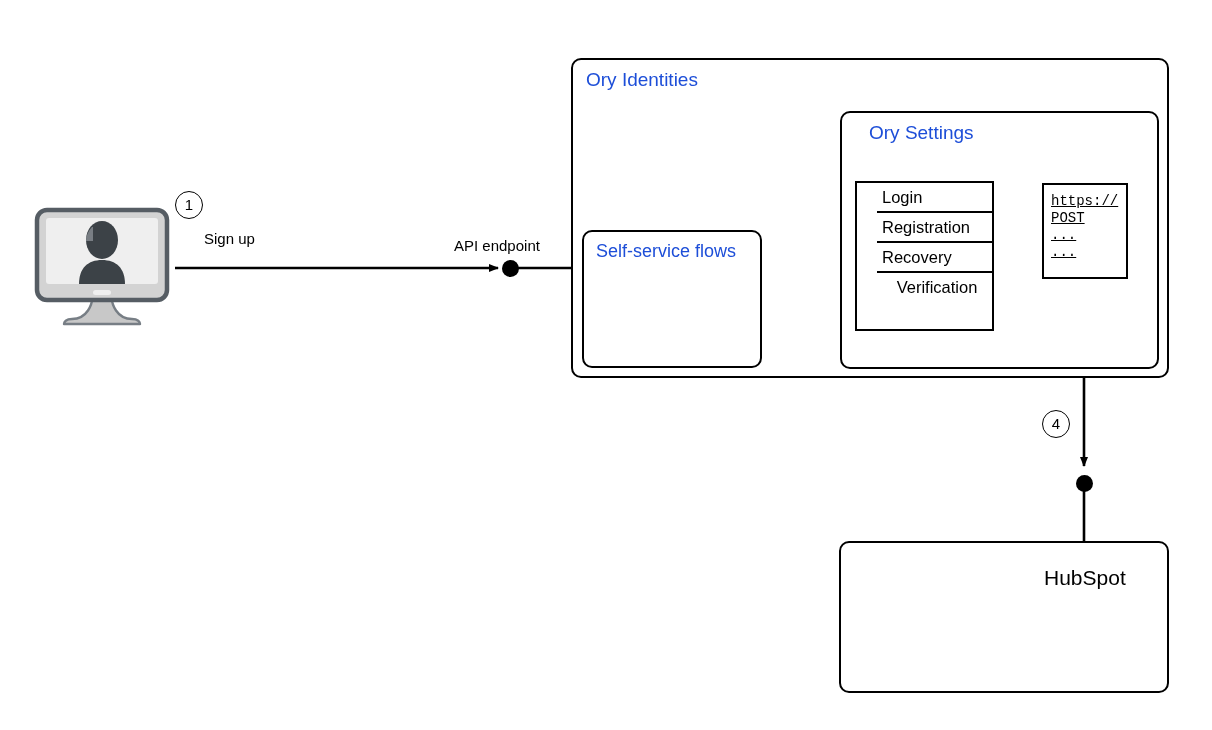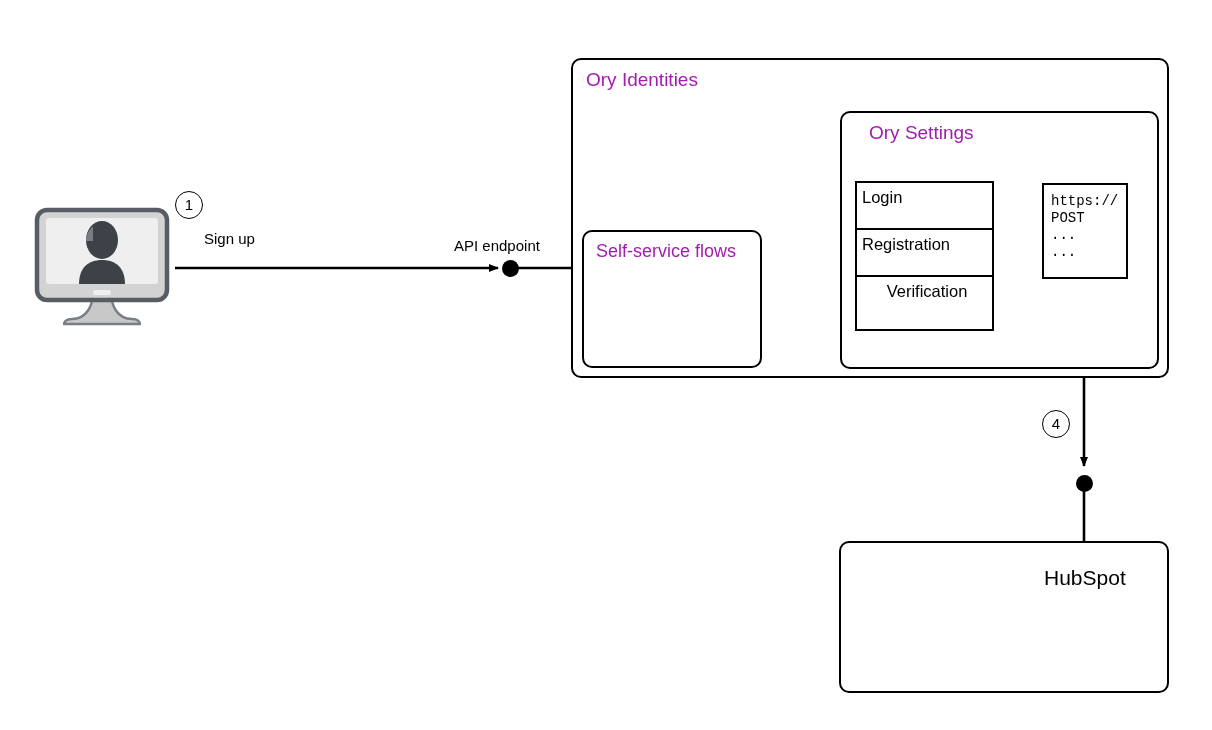--- a/index.html
+++ b/index.html
@@ -25,55 +25,57 @@
     position: absolute;
     border: 2.6px solid #000;
     border-radius: 10px;
     background: #fff;
     box-sizing: border-box;
   }
   .box-title {
     position: absolute;
     font-size: 19px;
     line-height: 22px;
-    color: #a21caf;
+    color: #1d4ed8;
     white-space: nowrap;
   }
 
   
   .flow-list {
     position: absolute;
     border: 2.2px solid #000;
     background: #fff;
     box-sizing: border-box;
   }
   .flow-item {
-    height: 47px;
+    height: 30px;
     line-height: 29px;
     font-size: 16.5px;
     padding-left: 5px;
     border-bottom: 2.2px solid #000;
     box-sizing: border-box;
     color: #000;
     white-space: nowrap;
+    margin-left: 20px;
   }
   .flow-item:last-child { border-bottom: none; text-align: center; }
 
   
   .code-box {
     position: absolute;
     border: 2.2px solid #000;
     background: #fff;
     box-sizing: border-box;
     font-family: "Liberation Mono", "DejaVu Sans Mono", monospace;
     font-size: 14px;
     line-height: 17px;
     padding: 8px 0 0 7px;
     color: #000;
     white-space: pre;
+    text-decoration: underline;
   }
 
   
   .num-circle {
     position: absolute;
     width: 28px;
     height: 28px;
     border: 1.6px solid #000;
     border-radius: 50%;
     background: #fff;
@@ -210,20 +212,21 @@
 
   <div class="box" style="left:582px; top:230px; width:180px; height:138px;"></div>
   <div class="box-title" style="left:596px; top:240px; font-size:18px;">Self-service flows</div>
 
   <div class="box" style="left:840px; top:111px; width:319px; height:258px;"></div>
   <div class="box-title" style="left:869px; top:122px;">Ory Settings</div>
 
   <div class="flow-list" style="left:855px; top:181px; width:139px; height:150px;">
     <div class="flow-item">Login</div>
     <div class="flow-item">Registration</div>
+    <div class="flow-item">Recovery</div>
     <div class="flow-item">Verification</div>
   </div>
 
   <div class="code-box" style="left:1042px; top:183px; width:86px; height:96px;">https://
 POST
 ...
 ...</div>
 
 
   <div class="box" style="left:839px; top:541px; width:330px; height:152px;"></div>

